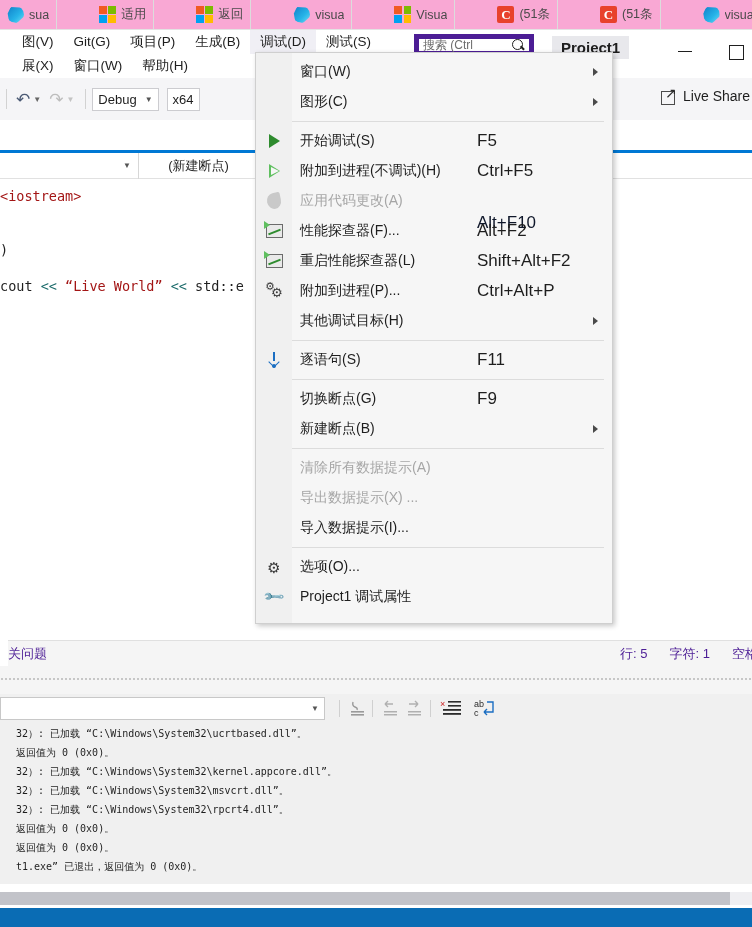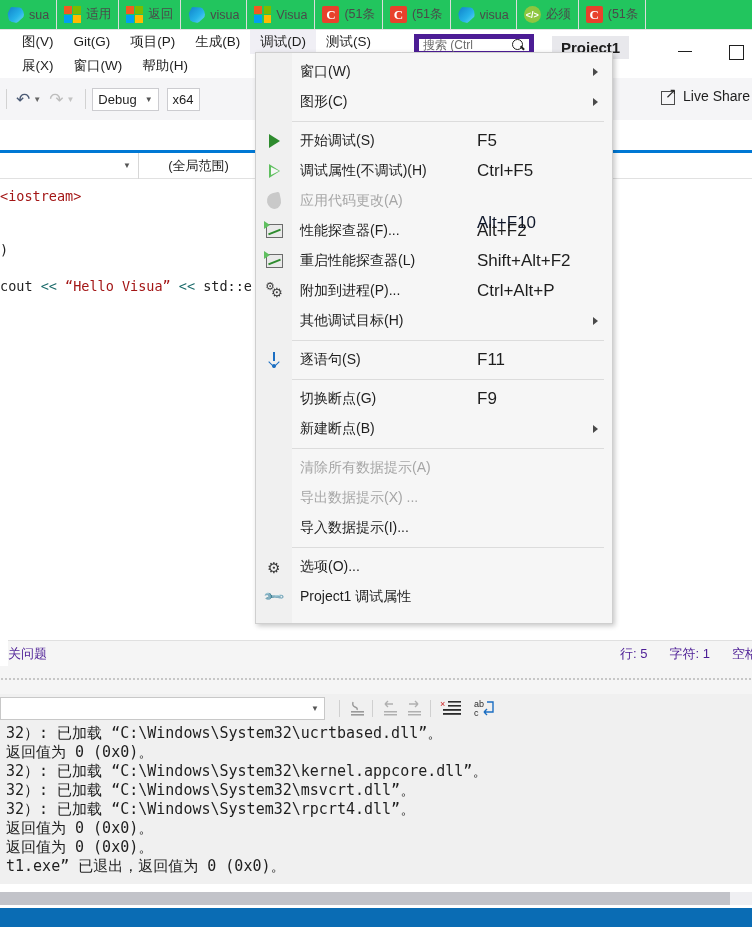--- a/index.html
+++ b/index.html
@@ -7,24 +7,25 @@
     width: 752px; height: 927px;
     font-family: "Liberation Sans", "DejaVu Sans", sans-serif;
     background: #ffffff;
     overflow: hidden;
   }
   #root { position: relative; width: 752px; height: 927px; }
 
   
   #taskbar {
     position: absolute; left: 0; top: 0; width: 752px; height: 30px;
-    background: #22c55e;
+    background: #f9a8d4;
     display: flex; align-items: center;
     border-bottom: 1px solid #e3e3e3;
     overflow: hidden;
+    gap: 35px;
   }
   .tb-item {
     display: flex; align-items: center; height: 30px;
     padding: 0 7px; gap: 5px;
     border-right: 1px solid #dcdcdc;
     flex: 0 0 auto;
   }
   .tb-label {
     font-size: 12.5px; color: #4a4a4a; white-space: nowrap;
     max-width: 42px; overflow: hidden;
@@ -282,22 +283,22 @@
     border: 1px solid #c8c8c8; background: #fff;
     display: flex; align-items: center; padding: 0 5px; font-size: 12.5px; color: #1e1e1e;
   }
   #out-combo .cc { margin-left: auto; font-size: 8px; color: #555; }
   .obtn { position: absolute; top: 4px; width: 22px; height: 22px; }
   .ovsep { position: absolute; top: 6px; width: 1px; height: 17px; background: #d0d0d0; }
 
   #out-text {
     position: absolute; left: 0; top: 30px; width: 604px; height: 160px;
     font-family: "DejaVu Sans Mono", "Liberation Mono", monospace;
-    font-size: 15px; color: #1e1e1e; line-height: 19px;
-    padding-left: 6px; overflow: hidden; white-space: pre;
+    font-size: 10px; color: #1e1e1e; line-height: 19px;
+    padding-left: 16px; overflow: hidden; white-space: pre;
   }
   #out-text div { height: 19px; }
 
   
   #hscroll {
     position: absolute; left: 0; top: 892px; width: 752px; height: 13px; background: #efeff2;
   }
   #hscroll .thumb { position:absolute; left:0; top:0; width: 730px; height: 13px; background:#c2c3c9; }
   #bluebar {
     position: absolute; left: 0; top: 908px; width: 752px; height: 19px; background: #0a6cb4;
@@ -413,28 +414,28 @@
     <span>Live Share</span>
   </div>
 
   <div id="edit-topline"></div>
   <div id="navbar">
     <div class="nb-combo" style="width:139px">
       <span></span>
       <span class="nb-caret">▼</span>
     </div>
     <div class="nb-combo" style="width:120px; justify-content:center;">
-      <span>(全局范围)</span>
+      <span>(新建断点)</span>
     </div>
   </div>
 
   <div id="code">
       <div class="cline" style="top: 8px; left: 0px;"><span class="k-inc">&lt;iostream&gt;</span></div>
       <div class="cline" style="top: 62px; left: 0px;"><span class="k-pln">)</span></div>
-      <div class="cline" style="top: 98px; left: 0px;"><span class="k-pln">cout </span><span class="k-op">&lt;&lt; </span><span class="k-str">“Hello Visua” </span><span class="k-op">&lt;&lt; </span><span class="k-pln">std::e</span></div>
+      <div class="cline" style="top: 98px; left: 0px;"><span class="k-pln">cout </span><span class="k-op">&lt;&lt; </span><span class="k-str">“Live World” </span><span class="k-op">&lt;&lt; </span><span class="k-pln">std::e</span></div>
     </div>
 
   <div id="menu">
     <div class="gutter"></div>
     <div class="mlist" id="menu-list">
         <div class="mi">
           <span class="mi-label">窗口(W)</span>
           <span class="sub"></span>
         </div>
         <div class="mi">
@@ -446,21 +447,21 @@
           <span class="mi-icon">
             <span class="g-play"></span>
           </span>
           <span class="mi-label">开始调试(S)</span>
           <span class="mi-key">F5</span>
         </div>
         <div class="mi">
           <span class="mi-icon">
             <span class="g-play-o"></span>
           </span>
-          <span class="mi-label">调试属性(不调试)(H)</span>
+          <span class="mi-label">附加到进程(不调试)(H)</span>
           <span class="mi-key">Ctrl+F5</span>
         </div>
         <div class="mi disabled">
           <span class="mi-icon">
             <span class="g-flame"></span>
           </span>
           <span class="mi-label">应用代码更改(A)</span>
           <span class="mi-key">Alt+F10</span>
         </div>
         <div class="mi">

